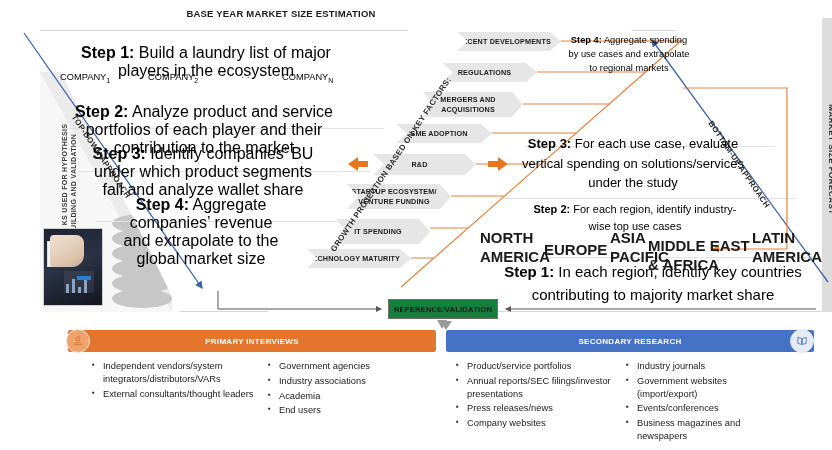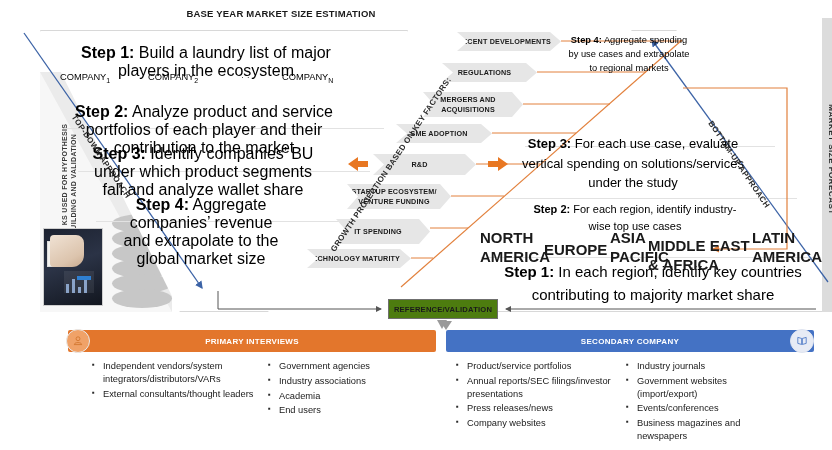--- a/index.html
+++ b/index.html
@@ -130,21 +130,21 @@
     clip-path: polygon(44% 0, 56% 0, 100% 100%, 0 100%);
   }
   #regions { position:absolute; left: 12px; top: 198px; width: 348px; height: 42px; }
   #regions .rg {
     position:absolute; top:0; font-size: 15px; line-height:1.28; text-align:left; color:#1a1a1a;font-weight:bold;
   }
 
   
   #refbox {
     left: 372px; top: 299px; width: 110px; height: 20px;
-    border: 1px solid #6f6f6f; background:#4d7c0f;
+    border: 1px solid #6f6f6f; background:#15803d;
     font-size: 7.6px; font-weight:700; color:#1a1a1a;
     display:flex; align-items:center; justify-content:center; letter-spacing:.2px;
   }
 
   
   #mkt-bar {
     left: 806px; top: 18px; width: 18px; height: 294px; background: #dcdcdc;
   }
   #mkt-bar span {
     position:absolute; left: -110px; top: 137px; width: 238px;
@@ -350,21 +350,21 @@
   </div>
   <div class="bullets" id="p-col2">
     <ul class="bl">
       <li>Government agencies</li>
       <li>Industry associations</li>
       <li>Academia</li>
       <li>End users</li>
     </ul>
   </div>
 
-  <div class="barhdr" id="secondary-bar">SECONDARY COMPANY</div>
+  <div class="barhdr" id="secondary-bar">SECONDARY RESEARCH</div>
   <div class="hdr-icon" id="secondary-icon">
     <svg width="12" height="12" viewBox="0 0 16 16">
       <path d="M2.4,3.2 L7.6,4.6 L7.6,12.6 L2.4,11.2 Z" fill="none" stroke="#4472C4" stroke-width="1.1"></path>
       <path d="M13.6,3.2 L8.4,4.6 L8.4,12.6 L13.6,11.2 Z" fill="none" stroke="#4472C4" stroke-width="1.1"></path>
     </svg>
   </div>
   <div class="bullets" id="s-col1">
     <ul class="bl">
       <li>Product/service portfolios</li>
       <li>Annual reports/SEC filings/investor presentations</li>

